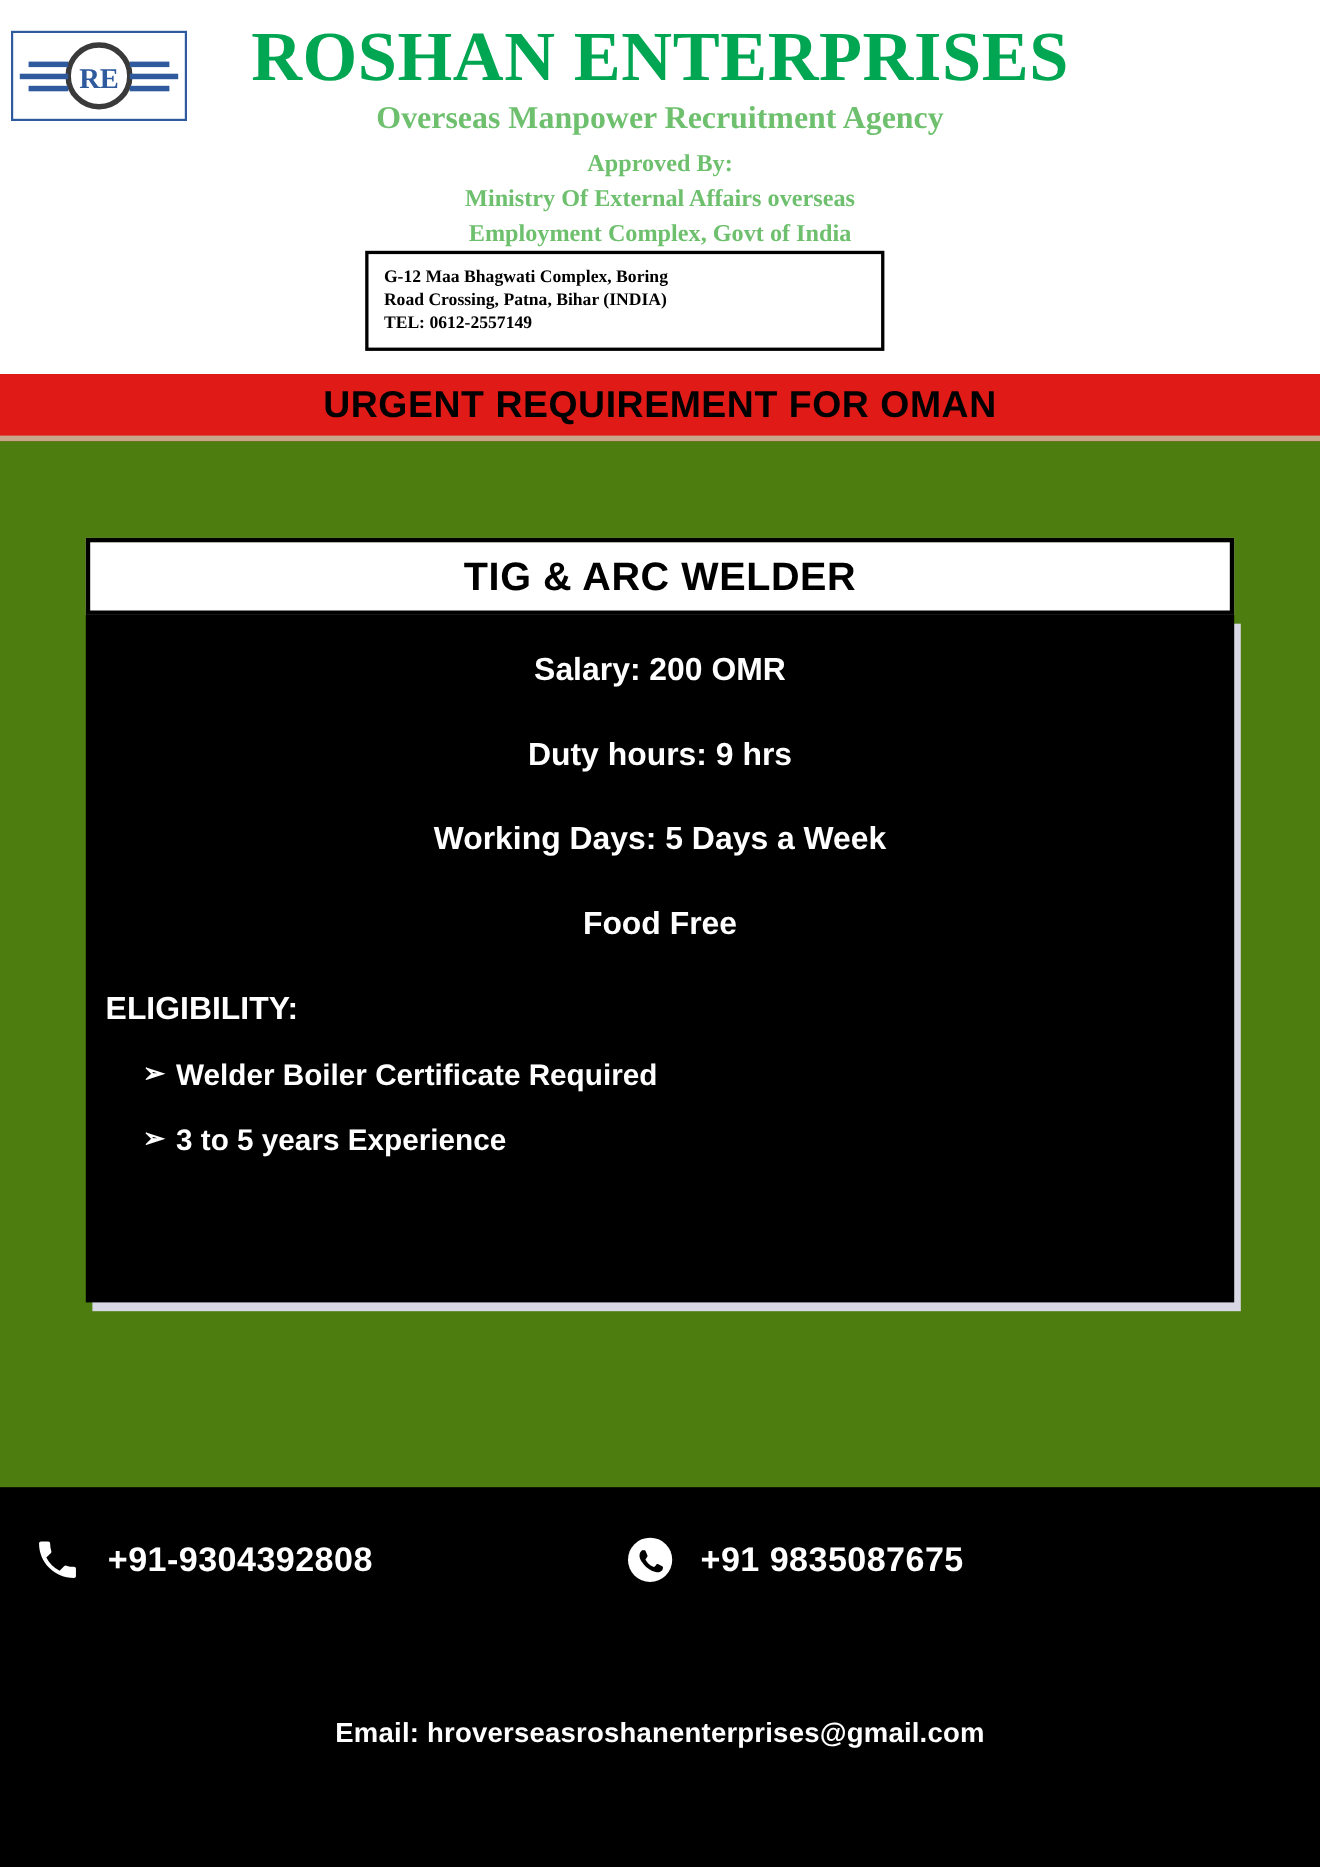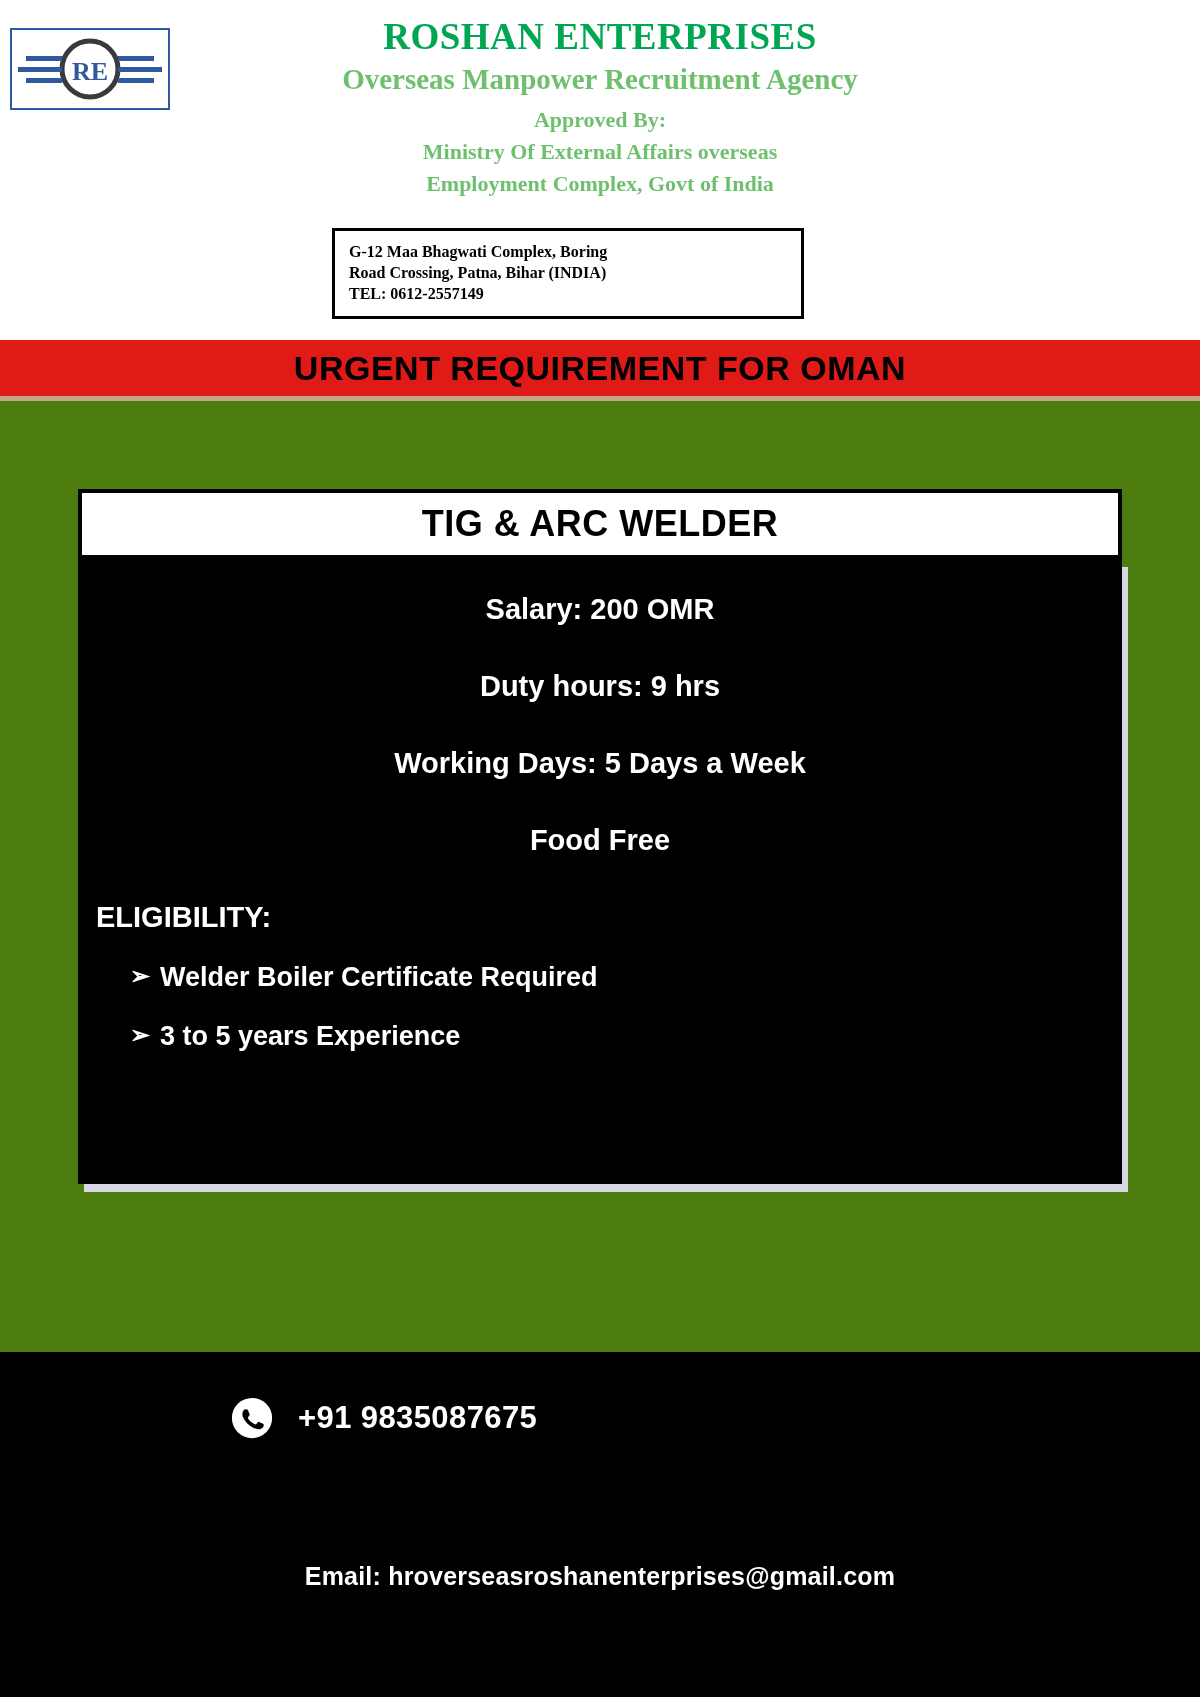--- a/index.html
+++ b/index.html
@@ -37,21 +37,21 @@
     background: #ffffff;
     box-sizing: border-box;
   }
   .logo svg { display: block; }
 
   .company-name {
     text-align: center;
     padding-top: 18px;
     font-family: "Liberation Serif", serif;
     font-weight: bold;
-    font-size: 37px;
+    font-size: 64px;
     color: #00a651;
     letter-spacing: 0.5px;
     line-height: 1.05;
   }
   .company-sub {
     text-align: center;
     font-family: "Liberation Serif", serif;
     font-weight: bold;
     font-size: 29px;
     color: #6ec06e;
@@ -268,20 +268,28 @@
           <span class="arrow">➢</span>
           <span>3 to 5 years Experience</span>
         </li>
       </ul>
     </div>
   </div>
 
   <div class="footer">
     <div class="phones">
 
+      <div class="phone-item first">
+        <span class="icon-circle">
+          <svg width="44" height="44" viewBox="0 0 24 24" fill="#ffffff" xmlns="http://www.w3.org/2000/svg">
+            <path d="M6.6 10.8c1.4 2.8 3.8 5.1 6.6 6.6l2.2-2.2c.3-.3.7-.4 1.1-.3 1.2.4 2.5.6 3.8.6.6 0 1 .4 1 1V20c0 .6-.4 1-1 1C10.7 21 3 13.3 3 3.9c0-.6.4-1 1-1h3.5c.6 0 1 .4 1 1 0 1.3.2 2.6.6 3.8.1.4 0 .8-.3 1.1l-2.2 2z"></path>
+          </svg>
+        </span>
+        <span class="phone-num">+91-9304392808</span>
+      </div>
 
       <div class="phone-item second">
         <span class="icon-circle">
           <svg width="46" height="46" viewBox="0 0 32 32" xmlns="http://www.w3.org/2000/svg">
             <circle cx="16" cy="16" r="14" fill="#ffffff"></circle>
             <path d="M11.6 9.8c-.3 0-.7.1-1 .5-.4.4-1.3 1.3-1.3 3.1s1.3 3.6 1.5 3.9c.2.3 2.6 4.1 6.3 5.6 3.1 1.2 3.7 1 4.4.9.7-.1 2.1-.9 2.4-1.7.3-.8.3-1.6.2-1.7-.1-.2-.4-.3-.8-.5-.4-.2-2.1-1.1-2.5-1.2-.3-.1-.6-.2-.8.2-.2.4-.9 1.2-1.1 1.4-.2.2-.4.3-.8.1-.4-.2-1.5-.6-2.9-1.8-1.1-1-1.8-2.2-2-2.5-.2-.4 0-.6.2-.8.2-.2.4-.4.5-.7.2-.2.2-.4.4-.7.1-.3.1-.5 0-.7-.1-.2-.8-1.9-1.1-2.6-.3-.6-.5-.6-.8-.6h-.8z" fill="#000000"></path>
           </svg>
         </span>
         <span class="phone-num">+91 9835087675</span>
       </div>

